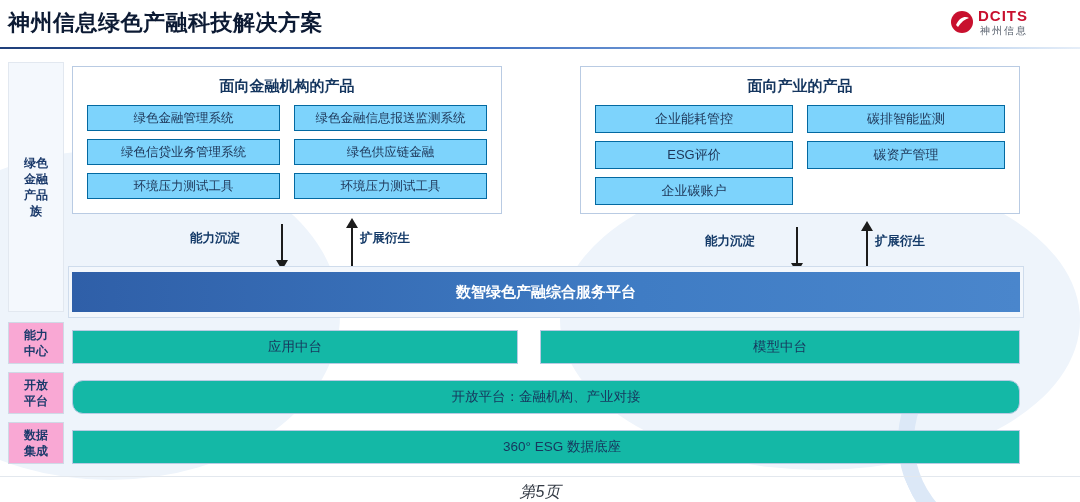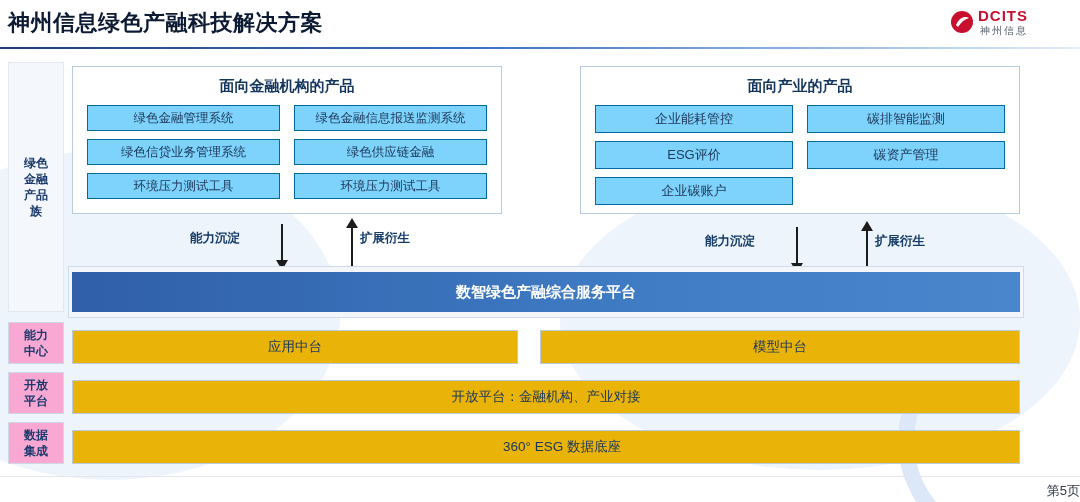--- a/index.html
+++ b/index.html
@@ -216,40 +216,41 @@
     width: 956px; height: 52px;
     border: 1px solid #cfdcec;
     background: #f3f7fc;
     box-sizing: border-box;
   }
 
   
   .lbox {
     position: absolute;
     border: 1px solid #b9cbe3;
-    background: #eab308;
+    background: #14b8a6;
     color: #17365d;
     font-size: 13.5px;
     display: flex;
     align-items: center;
     justify-content: center;
     box-sizing: border-box;
   }
   .lbox-mid-left  { left: 72px;  top: 330px; width: 446px; height: 34px; }
   .lbox-mid-right { left: 540px; top: 330px; width: 480px; height: 34px; }
-  .lbox-open      { left: 72px;  top: 380px; width: 948px; height: 34px; }
+  .lbox-open      { left: 72px;  top: 380px; width: 948px; height: 34px; border-radius: 11px; }
   .lbox-data      { left: 72px;  top: 430px; width: 948px; height: 34px; padding-left: 32px; }
 
   
   .footer {
     position: absolute;
     left: 0; top: 482px;
     width: 1080px;
-    text-align: right;
-    font-size: 13px;
+    text-align: center;
+    font-size: 16px;
+    font-style: italic;
     color: #333a44;
   }
   .footer-rule {
     position: absolute;
     left: 0; top: 476px;
     width: 1080px; height: 1px;
     background: #e3e8ee;
   }
 </style>
 </head>

